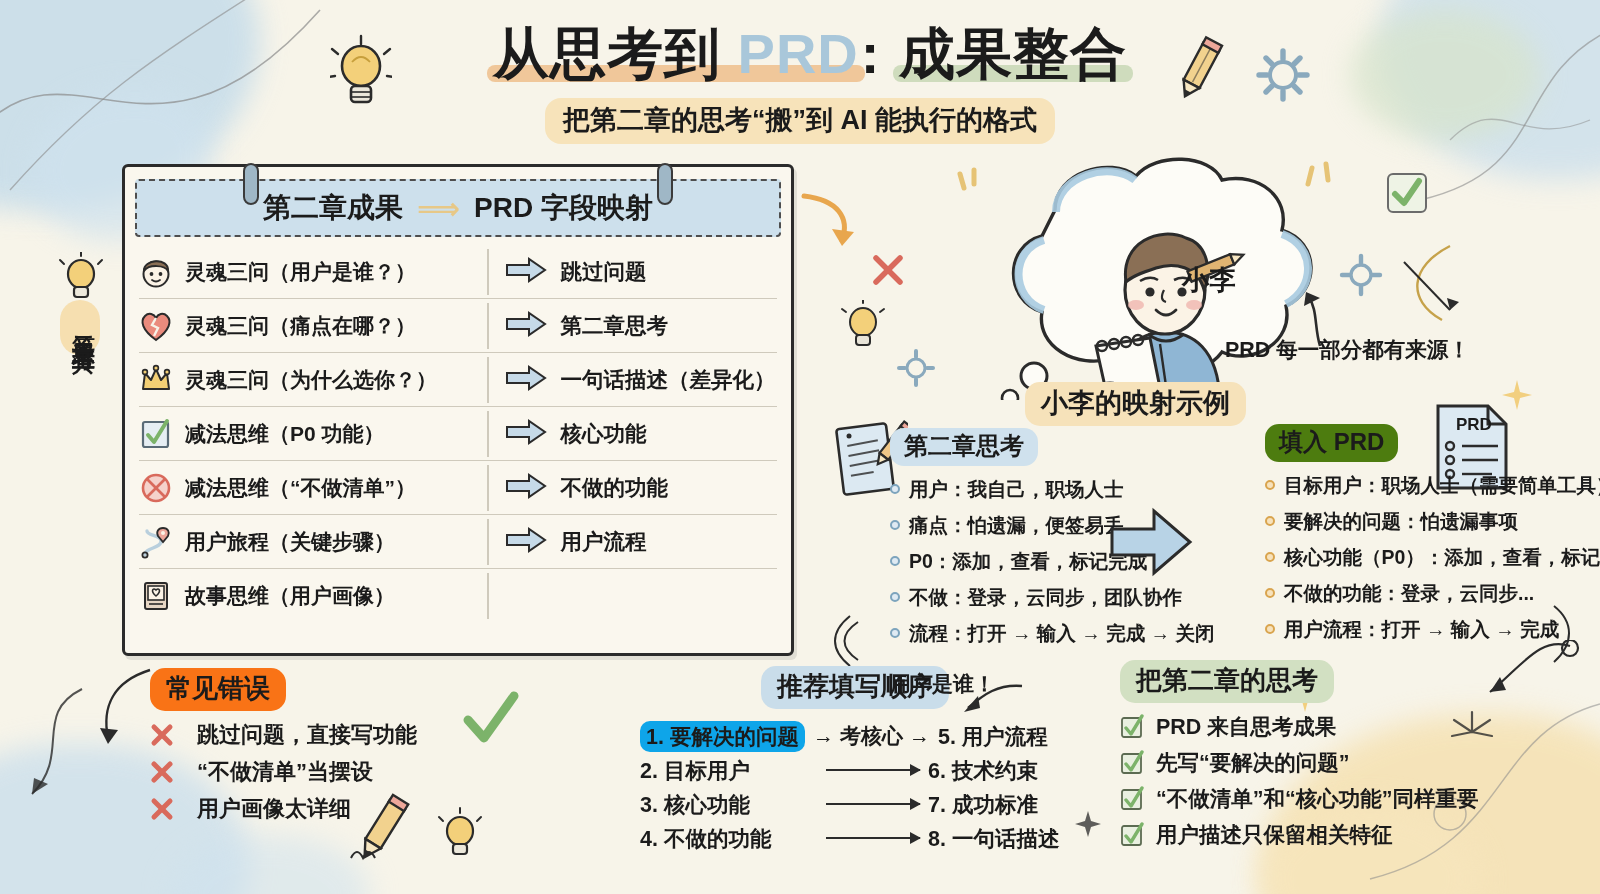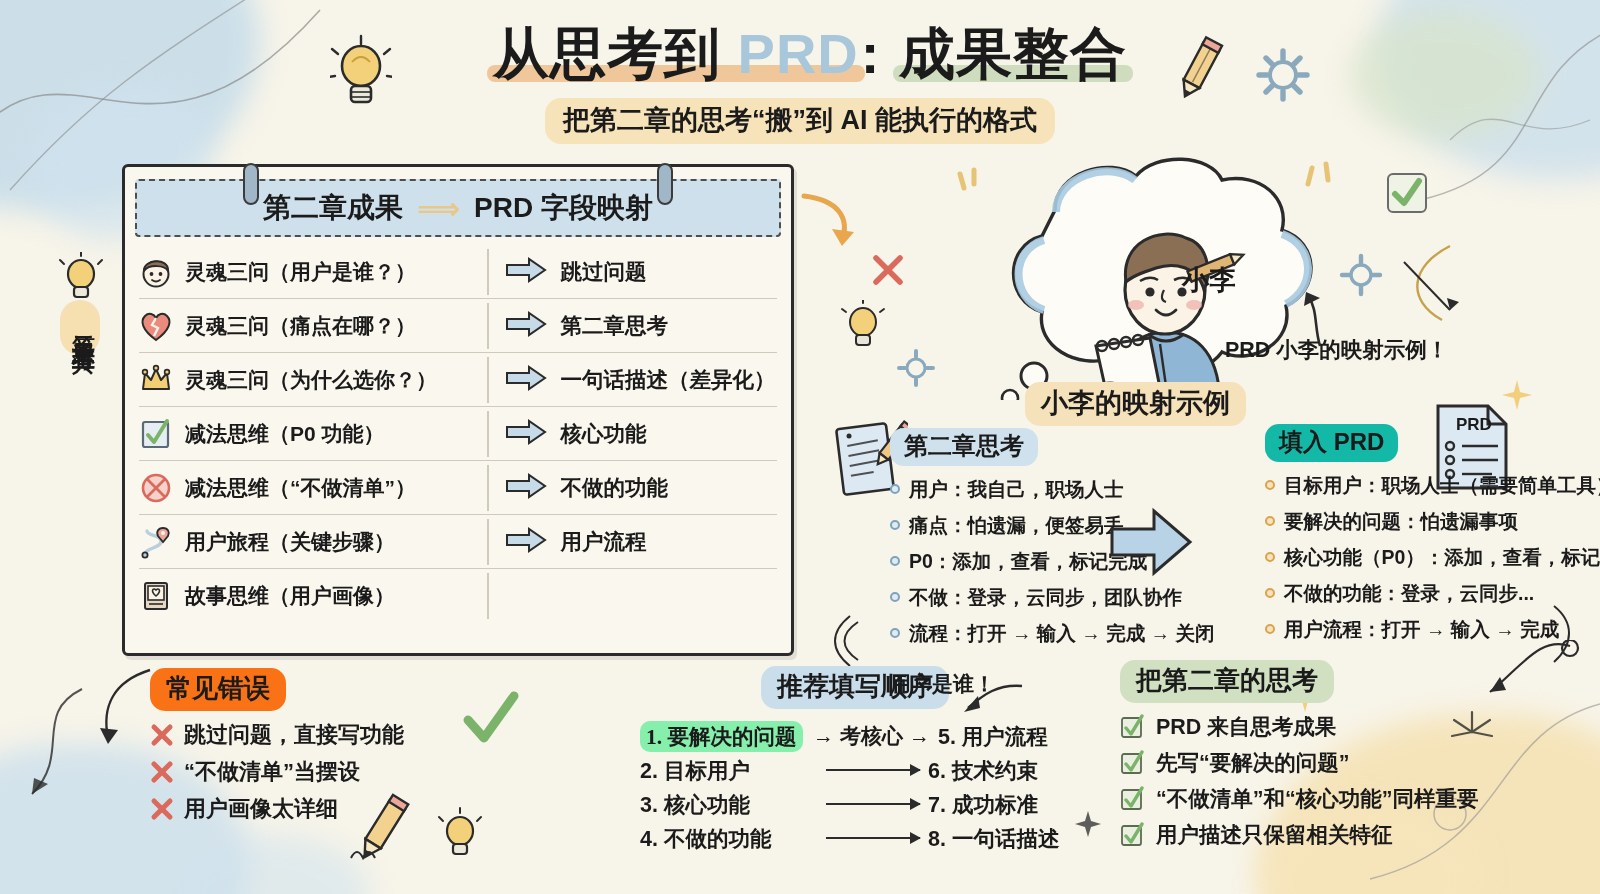--- a/index.html
+++ b/index.html
@@ -101,52 +101,52 @@
     background: #f6e2ba; border-radius: 15px; padding: 3px 16px 5px;
   }
   .ex-col { position: absolute; }
   .ex-col.left { left: 890px; top: 428px; width: 300px; }
   .ex-col.right { left: 1265px; top: 424px; width: 330px; }
   .ex-head {
     display: inline-block; font-size: 24px; font-weight: 800; color: #1b1b1b;
     border-radius: 14px; padding: 2px 14px 4px;
   }
   .ex-head.blue { background: #cfe1ed; }
-  .ex-head.orange { background: #14b8a6; }
+  .ex-head.orange { background: #4d7c0f; }
   .ex-list { margin-top: 10px; }
   .ex-li { display: flex; align-items: flex-start; gap: 9px; margin-bottom: 9px; font-size: 19.5px; font-weight: 700; color: #1b1b1b; white-space: nowrap; }
   .dot { width: 10px; height: 10px; border-radius: 50%; border: 2px solid #7da4bd; background: #dfeaf3; margin-top: 8px; flex: none; }
   .dot.orange { border-color: #d9a44e; background: #f7e2bc; }
   .note-doc { position: absolute; left: 832px; top: 418px; }
   .prd-doc { position: absolute; left: 1430px; top: 400px; }
   .big-arrow { position: absolute; left: 1108px; top: 505px; }
 
   
   .errors { position: absolute; left: 150px; top: 668px; }
   .sec-head {
     display: inline-block; font-size: 26px; font-weight: 800; color: #1b1b1b;
     border-radius: 15px; padding: 3px 16px 5px;
   }
   .sec-head.pink { background: #f97316; }
   .sec-head.blue { background: #c9ddea; }
   .sec-head.green { background: #d2e0c2; }
   .err-list { margin-top: 9px; }
-  .err-li { display: flex; align-items: center; gap: 10px; margin-bottom: 7px; font-size: 22px; font-weight: 700; color: #1b1b1b; white-space: nowrap; }
+  .err-li { display: flex; align-items: center; gap: 23px; margin-bottom: 7px; font-size: 22px; font-weight: 700; color: #1b1b1b; white-space: nowrap; }
   .check-big { position: absolute; left: 460px; top: 690px; }
   .pencil-err { position: absolute; left: 345px; top: 790px; }
   .bulb-err { position: absolute; left: 435px; top: 805px; }
 
   
   .order { position: absolute; left: 640px; top: 666px; width: 430px; }
   .order-head-wrap { text-align: center; }
   .order-note { position: absolute; left: 250px; top: 4px; font-size: 21px; font-weight: 700; color: #1b1b1b; white-space: nowrap; }
   .order-grid { position: relative; margin-top: 10px; }
   .ord-row { display: flex; align-items: center; height: 34px; font-size: 21.5px; font-weight: 700; color: #1b1b1b; white-space: nowrap; }
   .ord-a { width: 186px; display: flex; align-items: center; }
-  .ord-a .hlbox { background: #86efac; border-radius: 10px; padding: 1px 6px; font-family: Liberation Serif, serif; }
+  .ord-a .hlbox { background: #0ea5e9; border-radius: 10px; padding: 1px 6px; }
   .ord-mid { flex: 1; display: flex; align-items: center; justify-content: center; position: relative; }
   .ord-b { width: 150px; padding-left: 8px; }
   .longarrow { position: relative; width: 100%; height: 2px; background: #2b2b2b; }
   .longarrow:after { content:""; position: absolute; right: -1px; top: -5px; border-left: 11px solid #2b2b2b; border-top: 6px solid transparent; border-bottom: 6px solid transparent; }
   .mid-core { display: flex; align-items: center; gap: 6px; font-size: 21px; font-weight: 700; }
 
   
   .keypts { position: absolute; left: 1120px; top: 660px; }
   .kp-list { margin-top: 9px; }
   .kp-li { display: flex; align-items: center; gap: 11px; margin-bottom: 7px; font-size: 21.5px; font-weight: 700; color: #1b1b1b; white-space: nowrap; }
@@ -518,21 +518,21 @@
     </g>
     <path d="M200 194 L 208 250" stroke="#2b2b2b" stroke-width="2.4" fill="none"></path>
     <ellipse cx="150" cy="246" rx="16" ry="13" fill="#f2d4a4" stroke="#2b2b2b" stroke-width="2.8"></ellipse>
   </g>
 </svg>
 <div class="name-lbl">小李</div>
 <svg class="squiggle" style="left:1290px;top:290px;" width="52" height="60">
   <path d="M30 56 C 24 36, 28 20, 18 6" stroke="#2b2b2b" stroke-width="2.6" fill="none"></path>
   <path d="M16 2 l 14 6 l -16 8 z" fill="#2b2b2b"></path>
 </svg>
-<div class="src-note">PRD 小李的映射示例！</div>
+<div class="src-note">PRD 每一部分都有来源！</div>
 
 <div class="example-title">小李的映射示例</div>
 
 <svg class="note-doc" width="76" height="86">
   <rect x="8" y="8" width="50" height="66" rx="3" fill="#dce9f2" stroke="#2b2b2b" stroke-width="2.6" transform="rotate(-7 33 41)"></rect>
   <g stroke="#2b2b2b" stroke-width="2" transform="rotate(-7 33 41)" opacity=".8">
     <line x1="17" y1="26" x2="48" y2="24"></line>
       <line x1="17" y1="36" x2="48" y2="34"></line>
     <line x1="17" y1="46" x2="48" y2="44"></line>
       <line x1="17" y1="56" x2="40" y2="55"></line>

